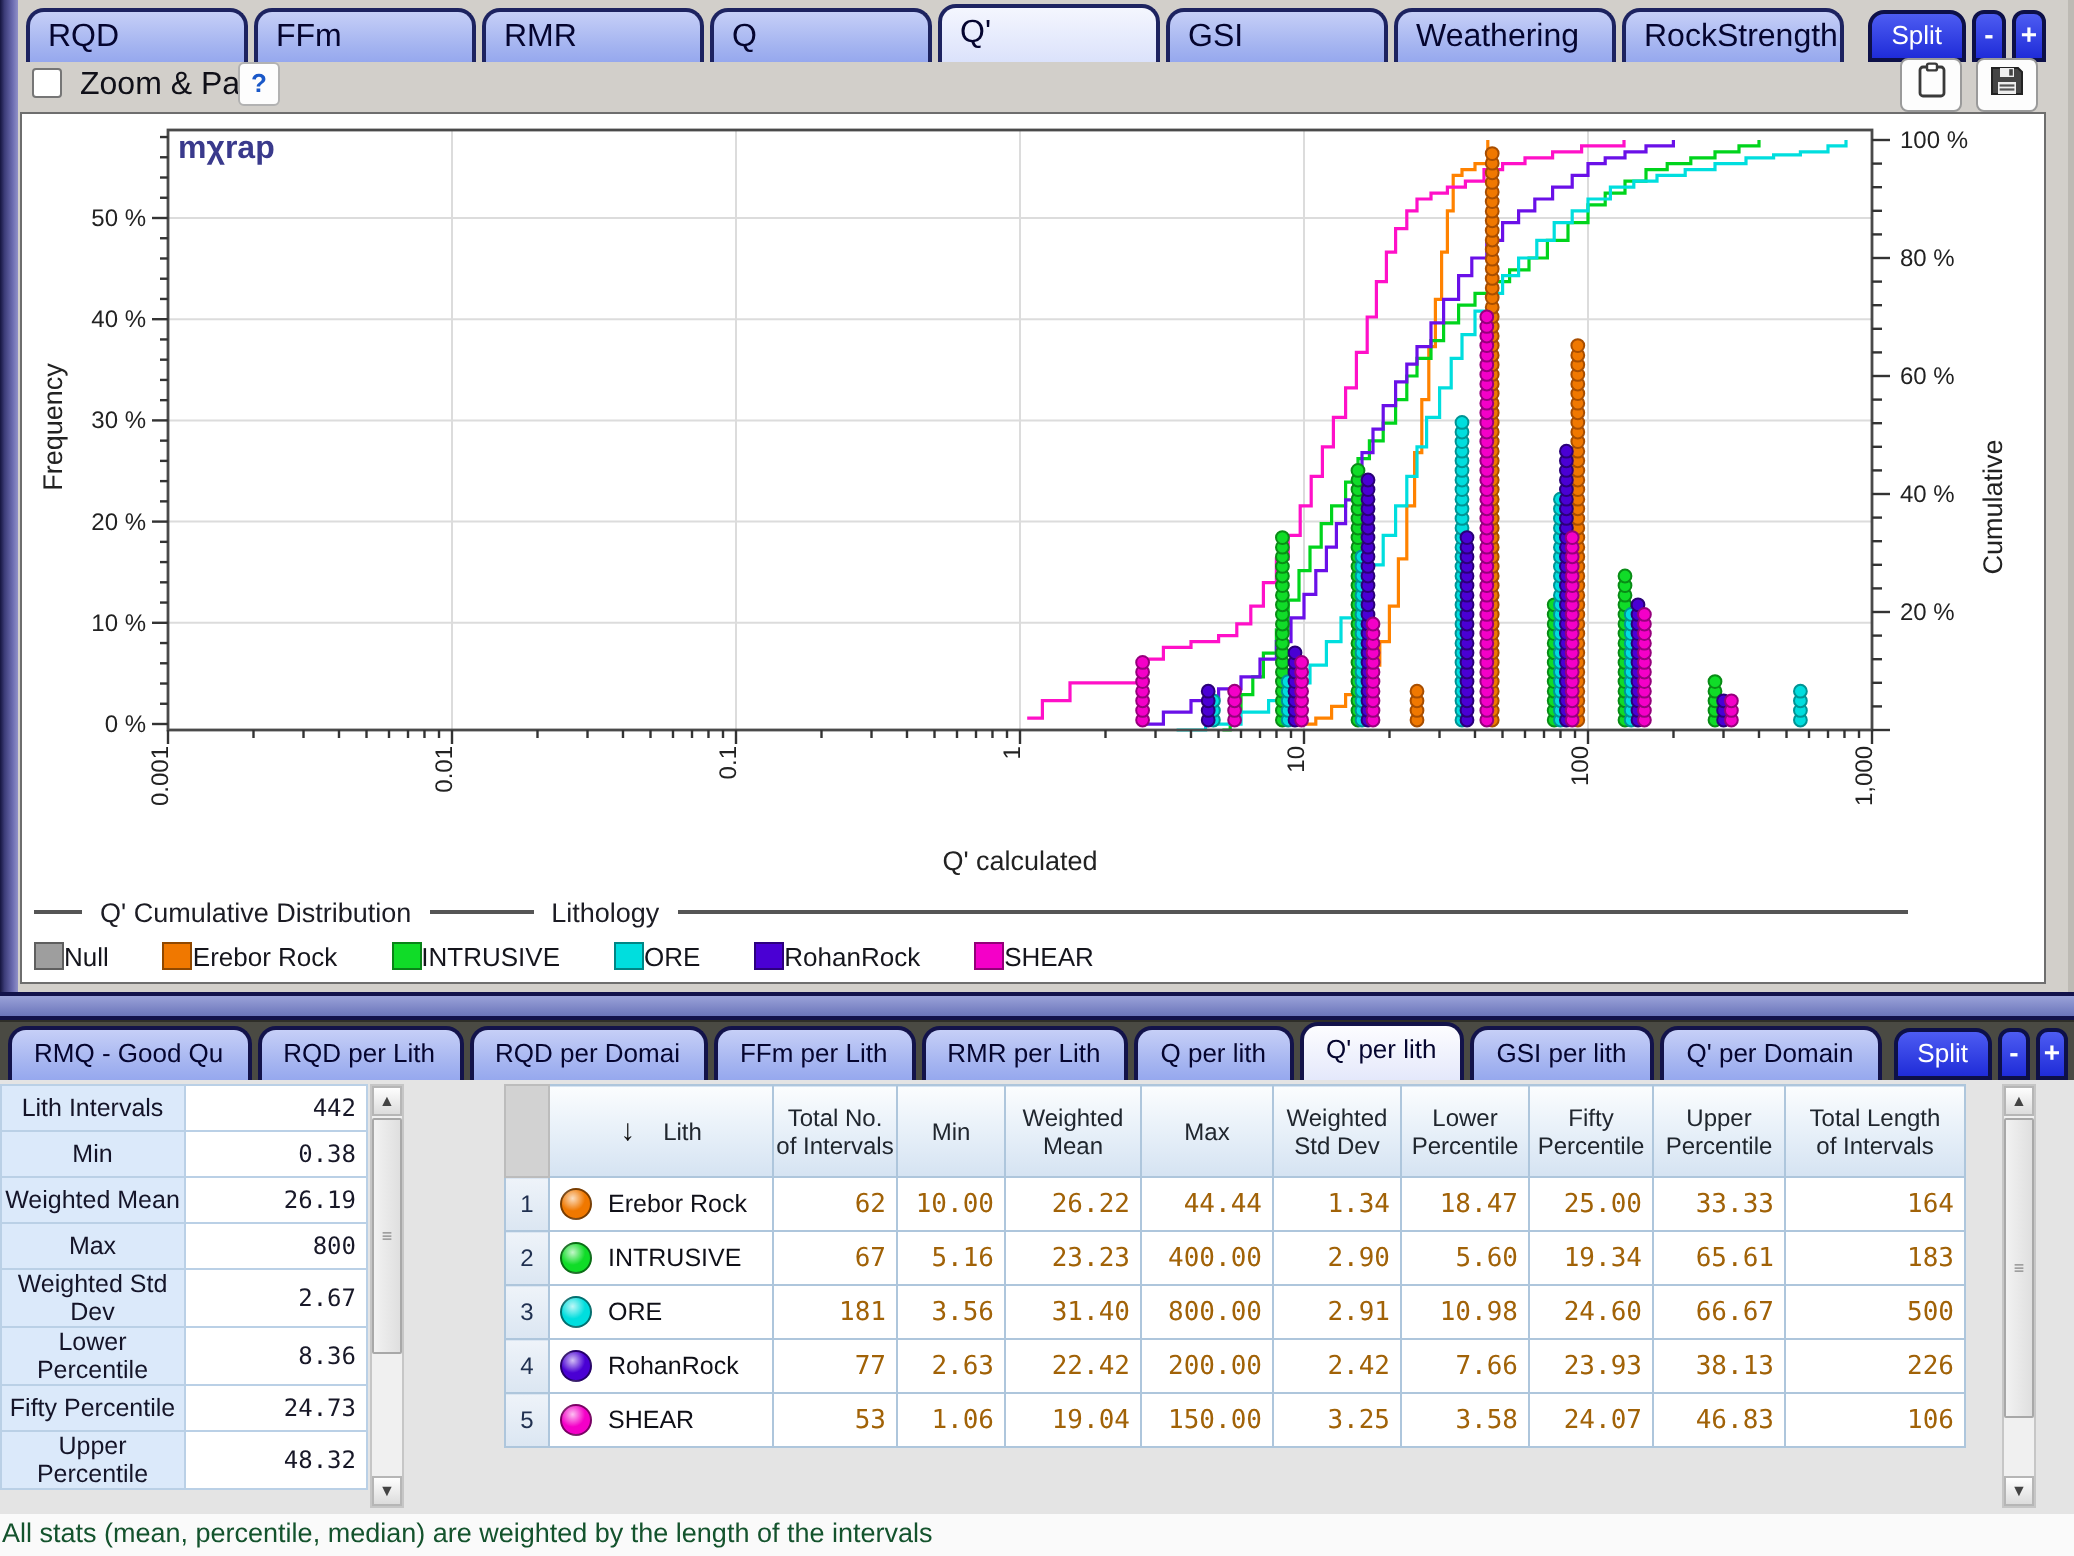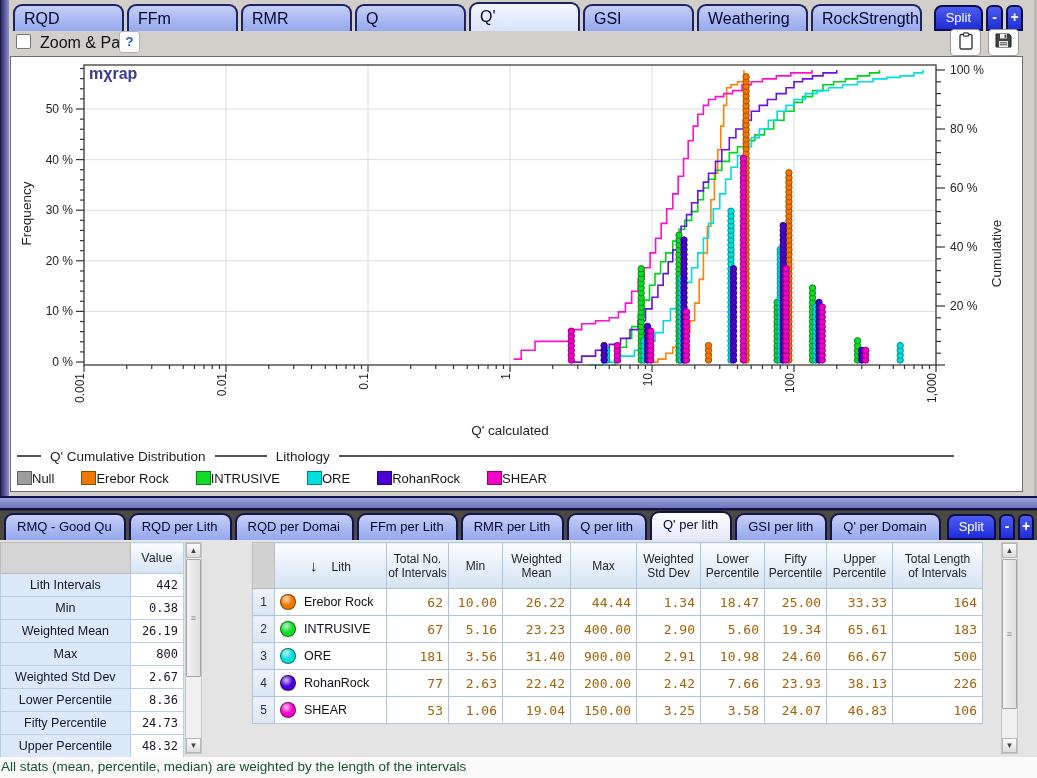--- a/index.html
+++ b/index.html
@@ -871,24 +871,20 @@
       <div class="tab-gap"></div>
       <div class="split-btn">Split</div>
       <div class="pm-btn">-</div>
       <div class="pm-btn">+</div>
     </div>
 
   <div class="bottom-panel">
     <table class="stats-table" id="stats-table">
         <tbody>
           <tr>
-            <th class="stats-head-blank" style="width: 129px;"></th>
-            <th class="col-header" style="width: 53px;">Value</th>
-          </tr>
-          <tr>
             <td class="stat-label">Lith Intervals</td>
             <td class="stat-value">442</td>
           </tr>
           <tr>
             <td class="stat-label">Min</td>
             <td class="stat-value">0.38</td>
           </tr>
           <tr>
             <td class="stat-label">Weighted Mean</td>
             <td class="stat-value">26.19</td>
@@ -969,21 +965,21 @@
             <td class="num-cell">19.34</td>
             <td class="num-cell">65.61</td>
             <td class="num-cell">183</td>
           </tr>
           <tr>
             <td class="rownum-cell">3</td>
             <td class="lith-cell"><span class="lith-dot" style="background-color: rgb(0, 222, 222);"></span><span>ORE</span></td>
             <td class="num-cell">181</td>
             <td class="num-cell">3.56</td>
             <td class="num-cell">31.40</td>
-            <td class="num-cell">900.00</td>
+            <td class="num-cell">800.00</td>
             <td class="num-cell">2.91</td>
             <td class="num-cell">10.98</td>
             <td class="num-cell">24.60</td>
             <td class="num-cell">66.67</td>
             <td class="num-cell">500</td>
           </tr>
           <tr>
             <td class="rownum-cell">4</td>
             <td class="lith-cell"><span class="lith-dot" style="background-color: rgb(74, 0, 212);"></span><span>RohanRock</span></td>
             <td class="num-cell">77</td>

